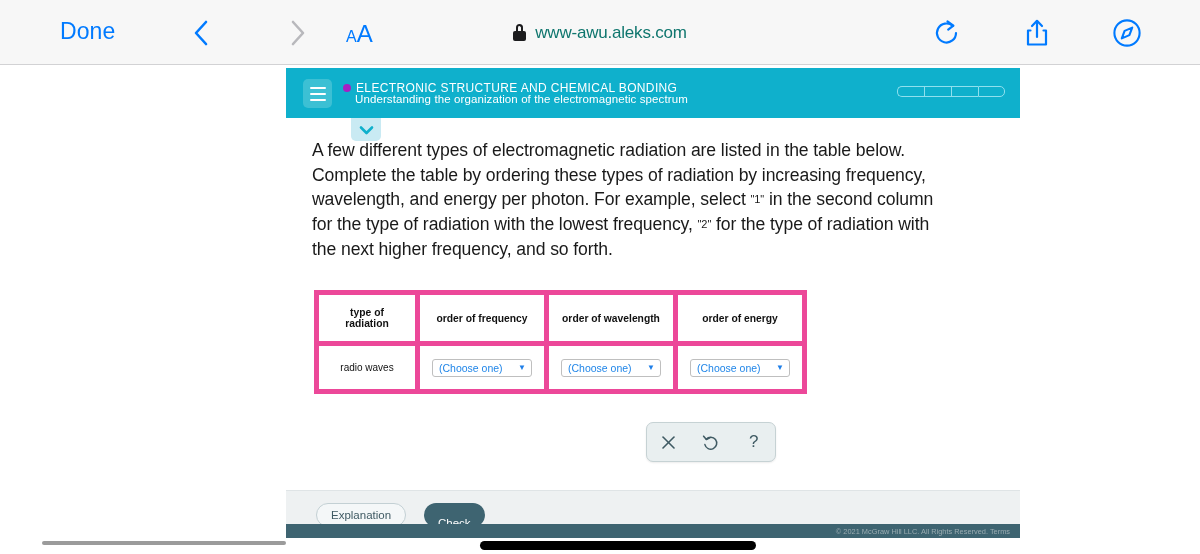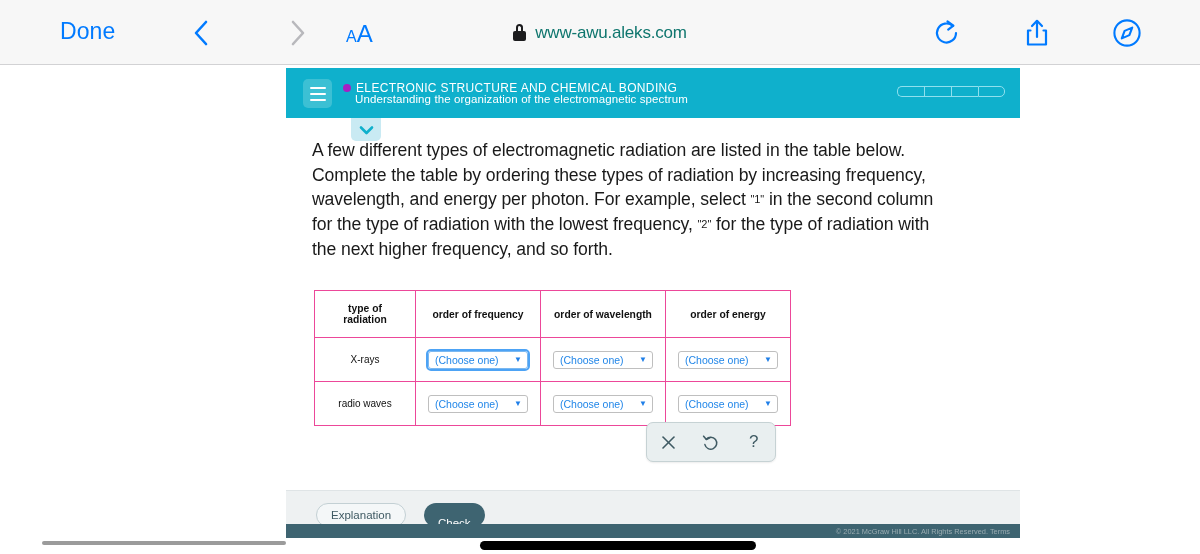--- a/index.html
+++ b/index.html
@@ -101,21 +101,21 @@
   }
   .qnum { font-size:11px; vertical-align:2px; }
 
   
   .tbl {
     position:absolute; left:28px; top:222px;
     border-collapse:collapse;
     background:#fff;
   }
   .tbl td, .tbl th {
-    border:1px solid #ec4899; padding:12px;
+    border:5px solid #ec4899; padding:12px;
     text-align:center; vertical-align:middle;
     background:#ffffff;
   }
   .tbl th {
     font-size:10.3px; font-weight:bold; color:#111; height:27px;
   }
   .th-0 { width:101px; }
   .th-1 { width:121px; }
   .th-2 { width:123px; }
   .th-3 { width:121px; }
@@ -271,41 +271,20 @@
     <table class="tbl">
       <thead>
         <tr>
           <th class="th-0">type of radiation</th>
           <th class="th-1">order of frequency</th>
           <th class="th-2">order of wavelength</th>
           <th class="th-3">order of energy</th>
         </tr>
       </thead>
       <tbody>
-        <tr>
-          <td class="lbl">X-rays</td>
-          <td class="sel-cell">
-            <span class="sel focused">
-              <span>(Choose one)</span>
-              <span class="caret">▼</span>
-            </span>
-          </td>
-          <td class="sel-cell">
-            <span class="sel">
-              <span>(Choose one)</span>
-              <span class="caret">▼</span>
-            </span>
-          </td>
-          <td class="sel-cell">
-            <span class="sel">
-              <span>(Choose one)</span>
-              <span class="caret">▼</span>
-            </span>
-          </td>
-        </tr>
         <tr>
           <td class="lbl">radio waves</td>
           <td class="sel-cell">
             <span class="sel">
               <span>(Choose one)</span>
               <span class="caret">▼</span>
             </span>
           </td>
           <td class="sel-cell">
             <span class="sel">

